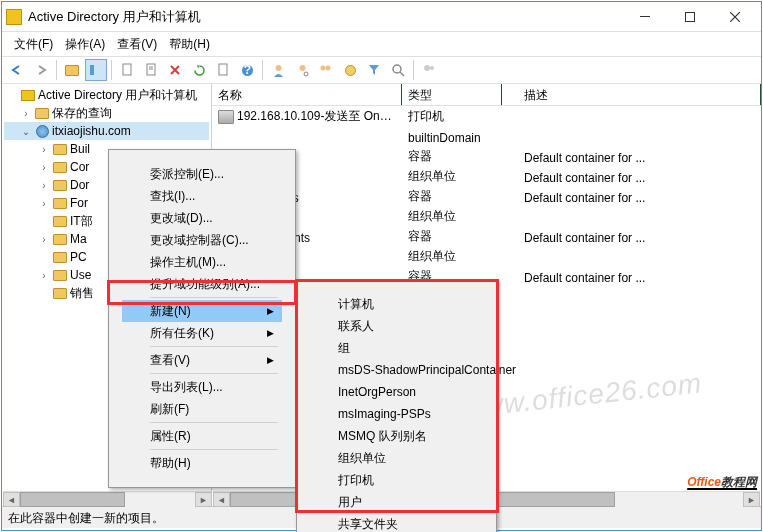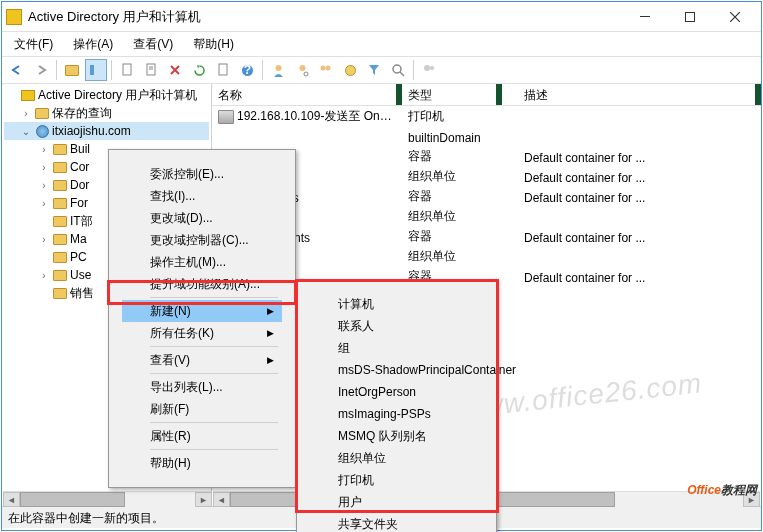--- a/index.html
+++ b/index.html
@@ -3,59 +3,59 @@
 <meta charset="utf-8">
 <style>
 * { margin: 0; padding: 0; box-sizing: border-box; font-family: "Microsoft YaHei", "Segoe UI", sans-serif; font-size: 12px; }
 body { width: 763px; height: 532px; background: #fff; position: relative; overflow: hidden; }
 .window { width: 761px; height: 530px; border: 1px solid #4a90d9; background: #fff; position: absolute; top: 1px; left: 1px; }
 .titlebar { height: 30px; display: flex; align-items: center; padding: 0 4px; background: #fff; border-bottom: 1px solid #e0e0e0; }
 .titlebar-icon { width: 16px; height: 16px; background: #f0c420; border: 1px solid #c09010; margin-right: 6px; }
 .titlebar-text { flex: 1; font-size: 13px; }
 .win-controls { display: flex; }
 .win-btn { width: 45px; height: 28px; display: flex; align-items: center; justify-content: center; color: #333; }
-.menubar { height: 24px; display: flex; align-items: center; padding: 0 8px; gap: 12px; }
+.menubar { height: 24px; display: flex; align-items: center; padding: 0 8px; gap: 4px; }
 .menubar span { padding: 2px 4px; }
 .toolbar { height: 28px; border-top: 1px solid #e0e0e0; border-bottom: 1px solid #e0e0e0; display: flex; align-items: center; padding: 0 4px; gap: 2px; }
 .tool-btn { width: 22px; height: 22px; display: flex; align-items: center; justify-content: center; border: 1px solid transparent; }
 .tool-btn.sel { border: 1px solid #7aa7d8; background: #cde6f7; }
 .tool-sep { width: 1px; height: 20px; background: #d0d0d0; margin: 0 2px; }
 .content { display: flex; height: calc(100% - 106px); }
 .tree-pane { width: 210px; border-right: 1px solid #d0d0d0; overflow: auto; padding: 2px; }
 .tree-node { display: flex; align-items: center; height: 18px; padding-left: 2px; white-space: nowrap; }
 .tree-toggle { width: 12px; text-align: center; color: #666; font-size: 10px; }
 .tree-ico { width: 16px; height: 14px; margin: 0 2px; display: inline-flex; align-items: center; justify-content: center; }
 .folder-ico { width: 14px; height: 11px; background: #f0c860; border: 1px solid #c09030; border-radius: 1px; }
 .ad-ico { width: 14px; height: 11px; background: #f0c420; border: 1px solid #c09010; }
 .globe-ico { width: 13px; height: 13px; border-radius: 50%; background: radial-gradient(#8fc4e8,#4a90d0); border: 1px solid #3070a0; }
 .tree-node.selected { background: #cde6f7; }
 .list-pane { flex: 1; overflow: auto; }
 .list-header { display: flex; height: 22px; border-bottom: 1px solid #e0e0e0; background: #fff; position: sticky; top: 0; }
-.list-header > div { border-right: 6px solid #14532d; padding: 3px 6px; }
+.list-header > div { border-right: 1px solid #14532d; padding: 3px 6px; }
 .col-name { width: 190px; } .col-type { width: 100px; } .col-desc { flex: 1; margin-left: 16px; }
 .list-row { display: flex; height: 20px; align-items: flex-end; }
 .list-row > div { padding: 1px 6px; white-space: nowrap; overflow: hidden; text-overflow: ellipsis; }
 .row-ico { width: 16px; height: 14px; display: inline-block; vertical-align: middle; margin-right: 3px; }
 .printer-ico { background: linear-gradient(#ddd,#aaa); border: 1px solid #888; border-radius: 1px; }
 .statusbar { height: 22px; border-top: 1px solid #d0d0d0; padding: 3px 6px; background: #f0f0f0; }
 .scrollbar-h { height: 17px; background: #f0f0f0; border-top: 1px solid #ddd; display: flex; }
 .sb-btn { width: 17px; height: 15px; background: #e0e0e0; border: 1px solid #c0c0c0; display: flex; align-items: center; justify-content: center; font-size: 9px; color: #666; }
 .sb-track { flex: 1; background: #f0f0f0; position: relative; }
 .sb-thumb { position: absolute; height: 15px; background: #c0c0c0; border: 1px solid #a0a0a0; }
 
 .ctx-menu { position: absolute; background: #f0f0f0; border: 1px solid #979797; box-shadow: 2px 2px 4px rgba(0,0,0,0.3); padding: 13px; z-index: 100; }
 .ctx-item { height: 22px; display: flex; align-items: center; padding: 0 30px 0 28px; position: relative; white-space: nowrap; }
 .ctx-item.highlight { background: #91c9f7; }
 .ctx-item .arrow { position: absolute; right: 8px; font-size: 9px; }
 .ctx-sep { height: 1px; background: #d0d0d0; margin: 2px 4px 2px 28px; }
 .ctx-menu.main { left: 108px; top: 149px; width: 188px; }
 .ctx-menu.sub { left: 296px; top: 279px; width: 201px; }
 .red-box1 { position: absolute; left: 107px; top: 280px; width: 190px; height: 25px; border: 3px solid #ee3030; z-index: 200; pointer-events: none; }
 .red-box2 { position: absolute; left: 295px; top: 279px; width: 204px; height: 234px; border: 3px solid #ee3030; z-index: 200; pointer-events: none; }
-.watermark { position: absolute; right: 6px; bottom: 32px; font-size: 22px; font-style: italic; font-weight: bold; z-index: 300; pointer-events: none; }
+.watermark { position: absolute; right: 6px; bottom: 40px; font-size: 22px; font-style: italic; font-weight: bold; z-index: 300; pointer-events: none; text-decoration: underline; }
 .watermark .o1 { color: #e85c12; } .watermark .t { color: #333; }
 .url-wm { position: absolute; right: 60px; bottom: 120px; font-size: 28px; color: rgba(120,120,120,0.25); font-style: italic; transform: rotate(-6deg); z-index: 50; pointer-events: none; letter-spacing: 1px; }
 svg { display: block; }
 </style>
 </head>
 <body>
 
 <div class="window">
 
   <div class="titlebar">

